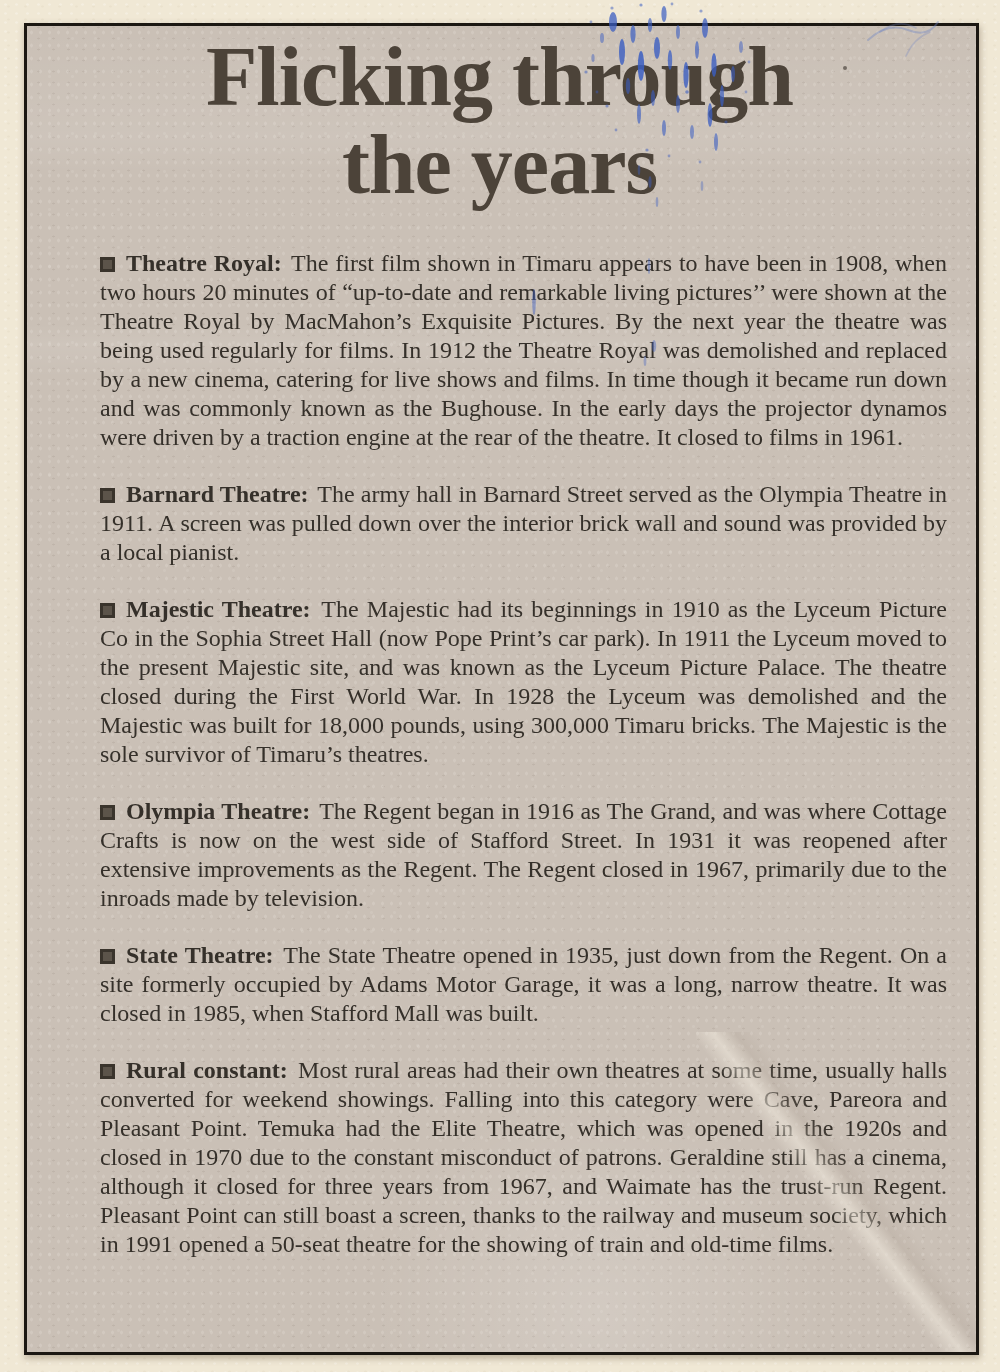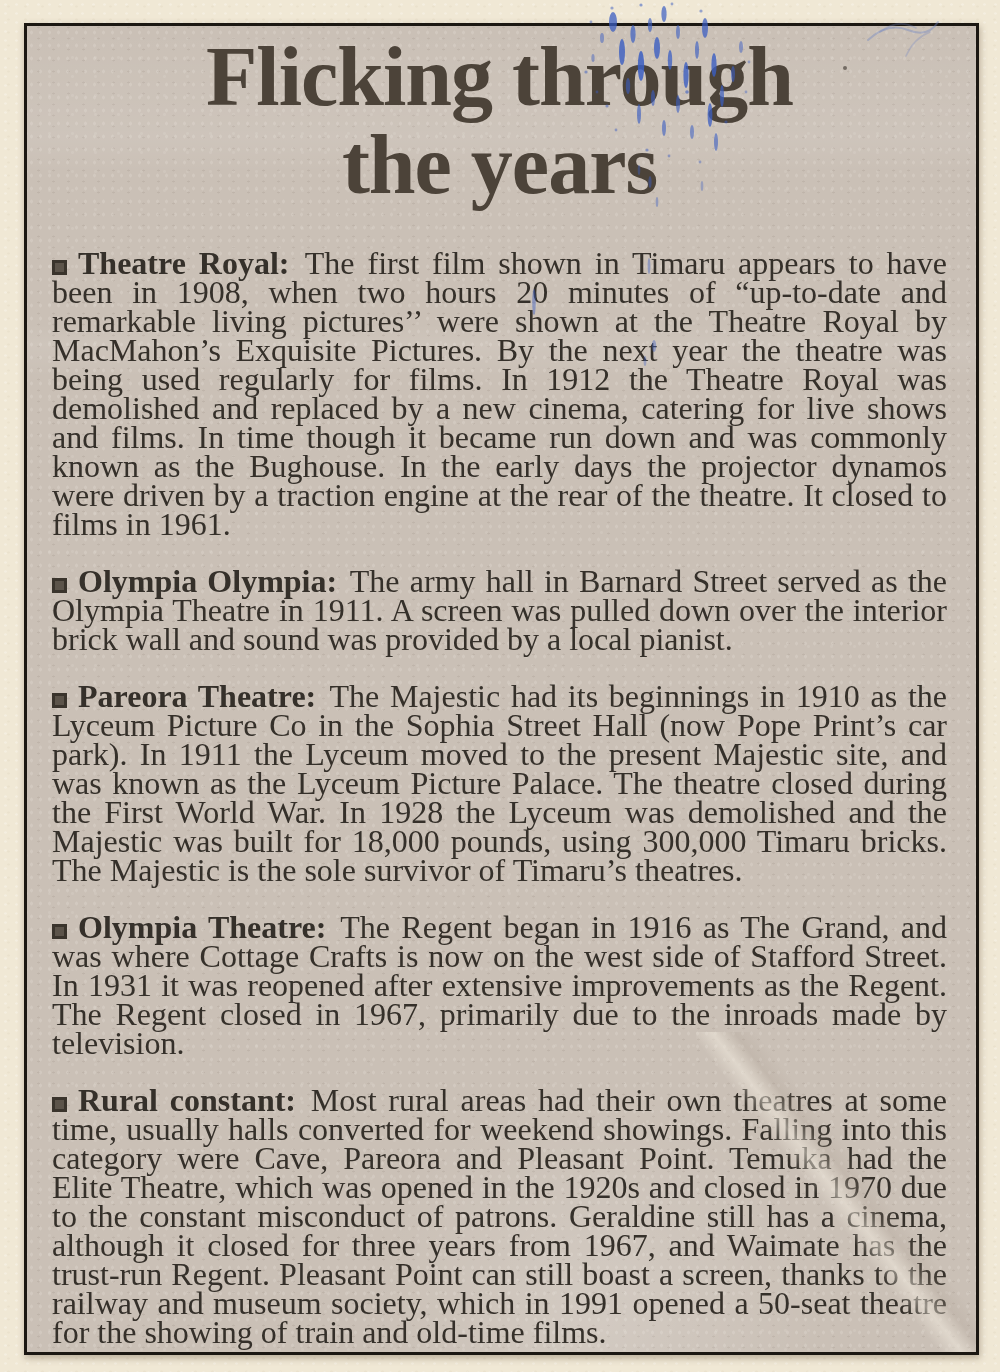--- a/index.html
+++ b/index.html
@@ -57,25 +57,26 @@
     margin:7px 0 40px;
     font-size:84px;
     line-height:88px;
     font-weight:bold;
     letter-spacing:-1px;
     color:var(--title-ink);
     text-align:center;
   }
   .title-line{display:block;}
   .para{
-    font-size:32px;
+    font-size:24px;
     line-height:29px;
     color:var(--ink);
     text-align:justify;
     margin-bottom:28px;
+    margin-left:48px;
   }
   .para.gap-large{margin-top:22px;}
   .bullet{
     display:inline-block;
     width:15px; height:15px;
     margin-right:11px;
     background:#5c544a;
     border:3px solid #3a342c;
     transform:translateY(1px);
   }
@@ -98,34 +99,38 @@
     <span class="title-line">Flicking through</span>
     <span class="title-line">the years</span>
   </h1>
 
   <p class="para">
     <span class="bullet"></span><span class="para-heading">Theatre Royal:</span>
     <span>The first film shown in Timaru appears to have been in 1908, when two hours 20 minutes of “up-to-date and remarkable living pictures’’ were shown at the Theatre Royal by MacMahon’s Exquisite Pictures. By the next year the theatre was being used regularly for films. In 1912 the Theatre Royal was demolished and replaced by a new cinema, catering for live shows and films. In time though it became run down and was commonly known as the Bughouse. In the early days the projector dynamos were driven by a traction engine at the rear of the theatre. It closed to films in 1961.</span>
   </p>
 
   <p class="para">
-    <span class="bullet"></span><span class="para-heading">Olympia Olympia:</span>
+    <span class="bullet"></span><span class="para-heading">Barnard Theatre:</span>
     <span>The army hall in Barnard Street served as the Olympia Theatre in 1911. A screen was pulled down over the interior brick wall and sound was provided by a local pianist.</span>
   </p>
 
   <p class="para">
-    <span class="bullet"></span><span class="para-heading">Pareora Theatre:</span>
+    <span class="bullet"></span><span class="para-heading">Majestic Theatre:</span>
     <span>The Majestic had its beginnings in 1910 as the Lyceum Picture Co in the Sophia Street Hall (now Pope Print’s car park). In 1911 the Lyceum moved to the present Majestic site, and was known as the Lyceum Picture Palace. The theatre closed during the First World War. In 1928 the Lyceum was demolished and the Majestic was built for 18,000 pounds, using 300,000 Timaru bricks. The Majestic is the sole survivor of Timaru’s theatres.</span>
   </p>
 
   <p class="para gap-large">
     <span class="bullet"></span><span class="para-heading">Olympia Theatre:</span>
     <span>The Regent began in 1916 as The Grand, and was where Cottage Crafts is now on the west side of Stafford Street. In 1931 it was reopened after extensive improvements as the Regent. The Regent closed in 1967, primarily due to the inroads made by television.</span>
   </p>
 
+  <p class="para">
+    <span class="bullet"></span><span class="para-heading">State Theatre:</span>
+    <span>The State Theatre opened in 1935, just down from the Regent. On a site formerly occupied by Adams Motor Garage, it was a long, narrow theatre. It was closed in 1985, when Stafford Mall was built.</span>
+  </p>
 
   <p class="para">
     <span class="bullet"></span><span class="para-heading">Rural constant:</span>
     <span>Most rural areas had their own theatres at some time, usually halls converted for weekend showings. Falling into this category were Cave, Pareora and Pleasant Point. Temuka had the Elite Theatre, which was opened in the 1920s and closed in 1970 due to the constant misconduct of patrons. Geraldine still has a cinema, although it closed for three years from 1967, and Waimate has the trust-run Regent. Pleasant Point can still boast a screen, thanks to the railway and museum society, which in 1991 opened a 50-seat theatre for the showing of train and old-time films.</span>
   </p>
 
 </div>
 
 <svg class="ink-stain" width="1000" height="1372" viewBox="0 0 1000 1372">
   <g style="fill:var(--stain-blue)">

